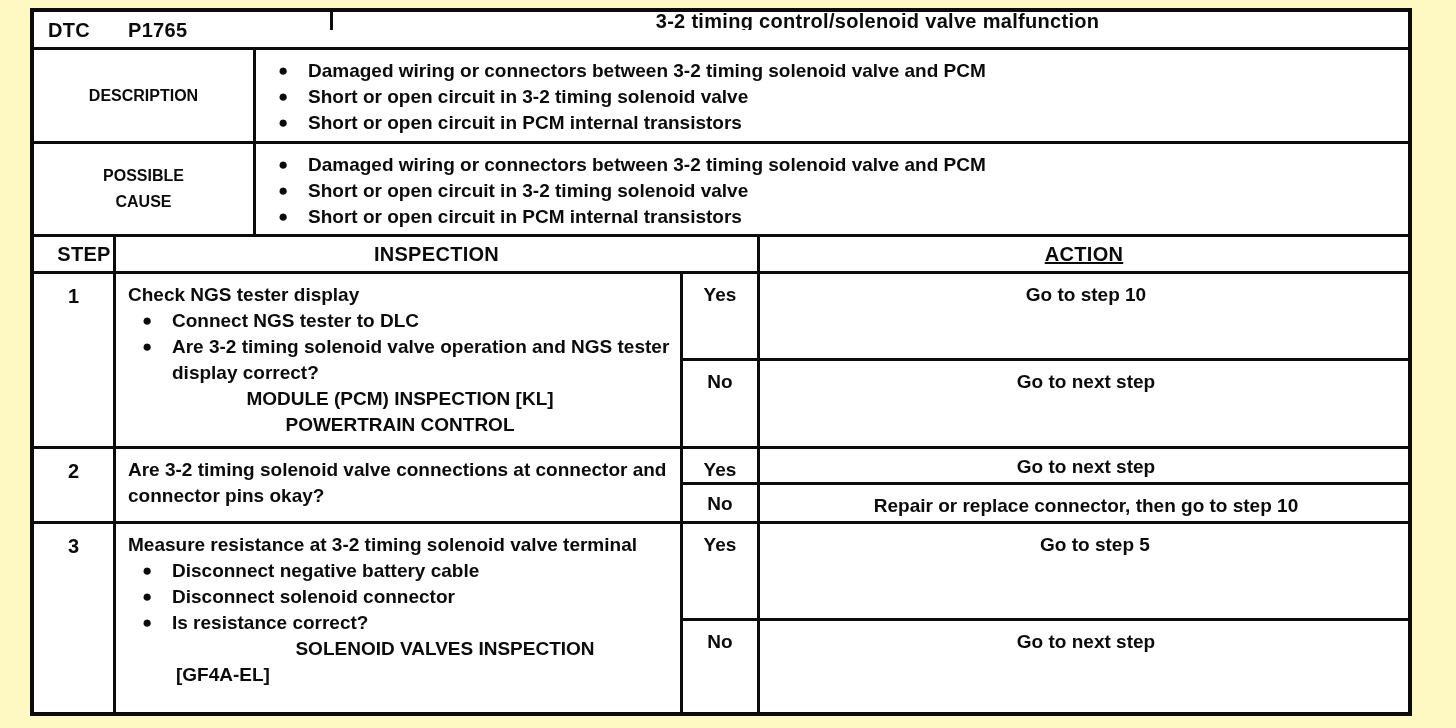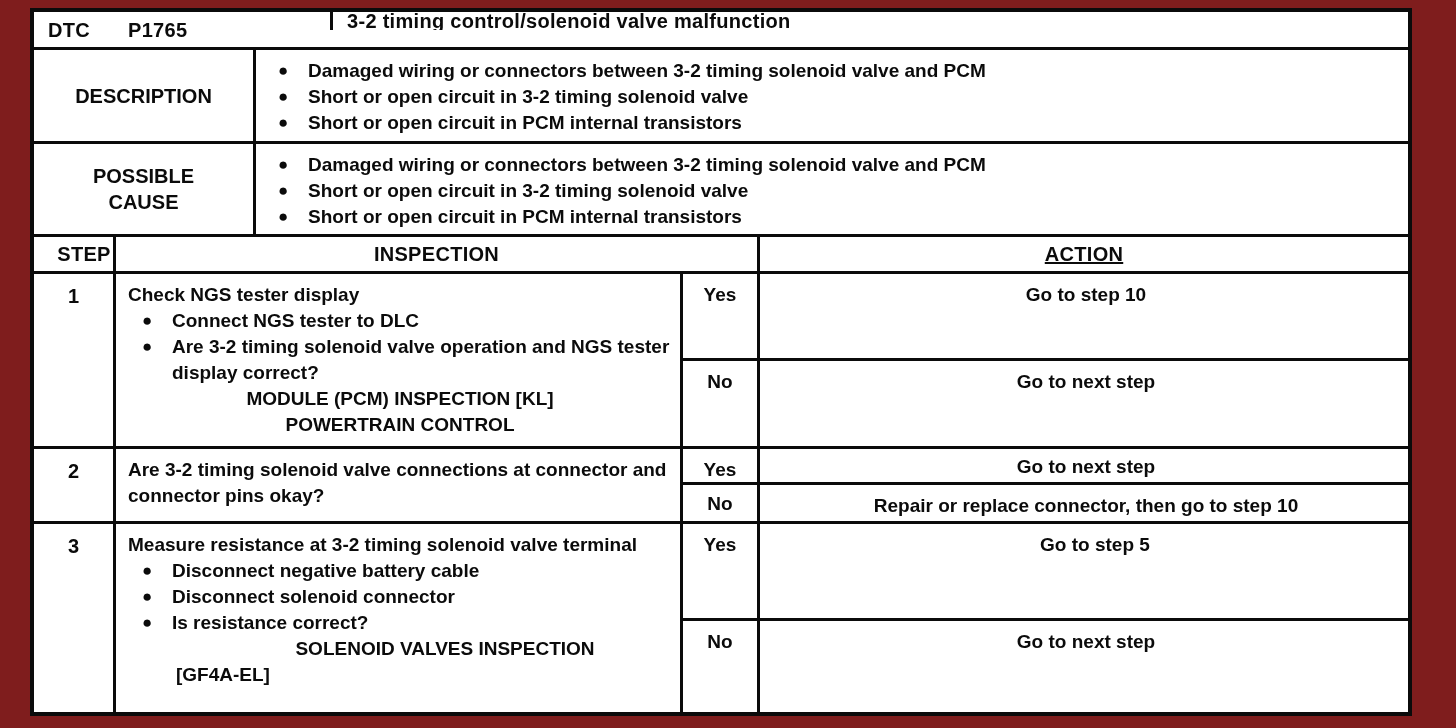--- a/index.html
+++ b/index.html
@@ -5,21 +5,21 @@
   html, body {
     margin: 0;
     padding: 0;
     background: #ffffff;
     font-family: "Liberation Sans", sans-serif;
   }
   .page {
     position: relative;
     width: 1456px;
     height: 728px;
-    background: #7f1d1d;
+    background: #fef9c3;
     color: #0b0b0b;
     overflow: hidden;
   }
   .doc-table {
     position: absolute;
     left: 30px;
     top: 8px;
     width: 1382px;
     height: 708px;
     border: 4px solid #0b0b0b;
@@ -44,21 +44,21 @@
     align-items: center;
   }
   .center-h { justify-content: center; text-align: center; }
   .dtc-cell { padding-left: 14px; gap: 38px; }
   .label-cell {
     display: flex;
     flex-direction: column;
     align-items: center;
     justify-content: center;
     text-align: center;
-    font-size: 20px;
+    font-size: 16px;
   }
   .bullets { padding: 8px 10px 4px 14px; }
   .bullet-row { position: relative; padding-left: 38px; }
   .bullet-mark {
     position: absolute;
     left: 8px;
     top: 0;
     font-size: 17px;
   }
   .insp-cell { padding: 8px 8px 4px 12px; }
@@ -83,21 +83,21 @@
 </head>
 <body>
 
 <div class="page">
   <div class="doc-table">
 
     <div class="cell hdr dtc-cell" style="left:0; top:0; width:296px; height:35px;">
       <span>DTC</span>
       <span>P1765</span>
     </div>
-    <div class="cell hdr bl" style="left:296px; top:0; width:1078px; height:18px; padding-left:14px;">
+    <div class="cell hdr bl" style="left:296px; top:0; width:1078px; height:18px; padding-left:14px;justify-content:center;">
       <span>3-2 timing control/solenoid valve malfunction</span>
     </div>
 
     <div class="cell bt label-cell" style="left:0; top:35px; width:219px; height:94px;">
       <span>DESCRIPTION</span>
     </div>
     <div class="cell bt bl bullets" style="left:219px; top:35px; width:1155px; height:94px;">
       <div class="bullet-row">
         <span class="bullet-mark">●</span>
         <span>Damaged wiring or connectors between 3-2 timing solenoid valve and PCM</span>

